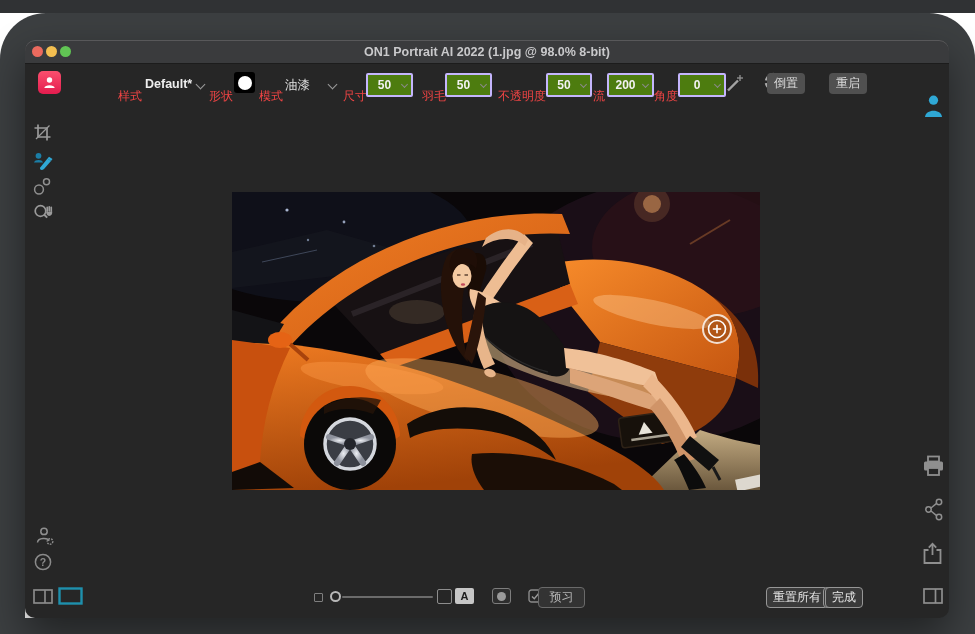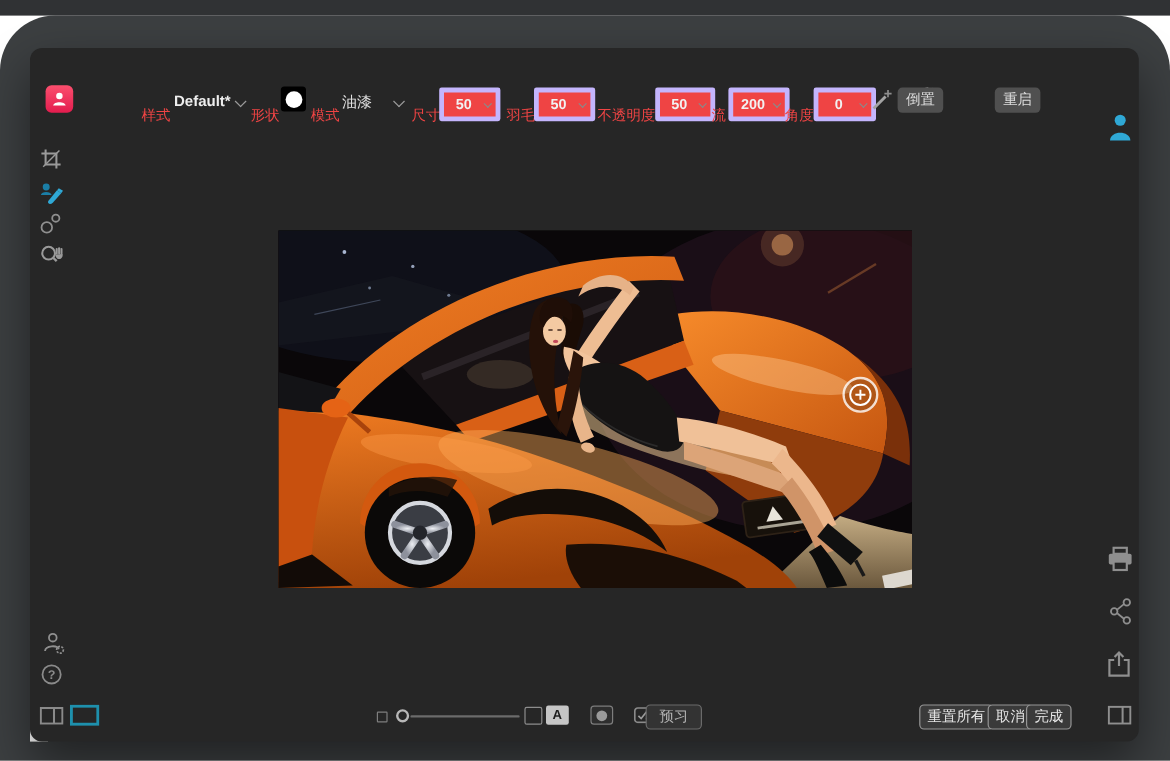--- a/index.html
+++ b/index.html
@@ -11,21 +11,21 @@
   .app{position:absolute;left:25px;top:40px;width:924px;height:578px;background:#262626;border-radius:10px;
        box-shadow:0 18px 40px rgba(0,0,0,.45)}
   .titlebar{position:absolute;top:0;left:0;width:100%;height:23px;background:#3a3b3d;border-radius:10px 10px 0 0;
             box-shadow:inset 0 1px 0 #58585a,0 1px 0 #1c1c1c}
   .tl{position:absolute;top:6px;width:11px;height:11px;border-radius:50%}
   .title{position:absolute;top:5px;left:0;right:0;text-align:center;font-size:12.5px;font-weight:bold;color:#c9c9cb}
   .lbl{position:absolute;top:48px;font-size:12px;color:#ef4444;white-space:nowrap}
   .val{position:absolute;top:37px;font-size:12.5px;font-weight:bold;color:#eeeeee;white-space:nowrap}
   .chev{position:absolute;width:6px;height:6px;border-right:1.6px solid #9b9b9b;border-bottom:1.6px solid #9b9b9b;
         transform:rotate(45deg)}
-  .spin{position:absolute;top:33px;height:20px;background:#ef4444;border:4px solid #c4b5fd;border-radius:2px}
+  .spin{position:absolute;top:33px;height:20px;background:#4d7c0f;border:2px solid #c4b5fd;border-radius:2px}
   .spin .num{position:absolute;left:0;right:10px;top:3px;text-align:center;font-size:12px;font-weight:bold;color:#f2f2f2}
   .spin .chev{position:absolute;right:4px;top:7px;width:4px;height:4px;border-color:#8a8a8a}
   .tbtn{position:absolute;top:33px;height:21px;background:#505050;border-radius:4px;color:#dedede;font-size:12px;
         display:inline-flex;align-items:center;justify-content:center;padding:0 7px;box-sizing:border-box}
   .shape-swatch{position:absolute;left:209px;top:32px;width:21px;height:21px;background:#000;border-radius:3px;
         display:flex;align-items:center;justify-content:center}
   .shape-swatch i{display:block;width:14px;height:14px;border-radius:50%;background:#fff}
   .appicon{position:absolute;left:13px;top:31px;width:23px;height:23px;border-radius:5px;
         background:linear-gradient(#fb4f6e,#e31c4e);display:flex;align-items:center;justify-content:center}
   .icon{position:absolute;display:flex;align-items:center;justify-content:center}
@@ -49,20 +49,26 @@
 </style>
 </head>
 <body>
 
 <div class="menubar"></div>
 <div class="backdrop"></div>
 <div class="corner-white"></div>
 
 <div class="app">
 
+  <div class="titlebar">
+    <span class="tl" style="left:7px;background:#ec6a5e"></span>
+    <span class="tl" style="left:21px;background:#f4bf50"></span>
+    <span class="tl" style="left:35px;background:#61c454"></span>
+    <div class="title">ON1 Portrait AI 2022 (1.jpg @ 98.0% 8-bit)</div>
+  </div>
 
   <div class="appicon">
     <svg width="15" height="15" viewBox="0 0 15 15">
       <circle cx="7.5" cy="5" r="2.7" fill="#fff"></circle>
       <path d="M2.3,13 C2.8,9.2 12.2,9.2 12.7,13 Z" fill="#fff"></path>
     </svg>
   </div>
 
   <span class="lbl" style="left:93px">样式</span>
   <span class="val" style="left:120px">Default*</span>
@@ -116,21 +122,21 @@
   </span>
 
   <span class="icon" style="left:738px;top:31px">
     <svg width="22" height="22" viewBox="0 0 22 22">
       <circle cx="11" cy="11" r="7" fill="none" stroke="#ababab" stroke-width="4.6" stroke-dasharray="3.4 2.4"></circle>
       <circle cx="11" cy="11" r="5.4" fill="#262626"></circle>
       <circle cx="11" cy="11" r="3.6" fill="none" stroke="#ababab" stroke-width="2.6"></circle>
     </svg>
   </span>
 
-  <div class="tbtn" style="left:723px;min-width:34px">倒置</div>
+  <div class="tbtn" style="left:742px;min-width:34px">倒置</div>
   <div class="tbtn" style="left:804px;min-width:34px">重启</div>
 
   <span class="icon" style="left:8px;top:83px">
     <svg width="19" height="19" viewBox="0 0 19 19">
       <path d="M5,1.5 V14 H17.5" fill="none" stroke="#9a9a9a" stroke-width="1.7"></path>
       <path d="M1.5,5 H14 V17.5" fill="none" stroke="#9a9a9a" stroke-width="1.7"></path>
       <line x1="3" y1="16" x2="16.5" y2="2.5" stroke="#9a9a9a" stroke-width="1.2"></line>
     </svg>
   </span>
   <span class="icon" style="left:8px;top:111px">
@@ -357,15 +363,15 @@
     <svg width="15" height="14" viewBox="0 0 15 14">
       <rect x="1" y="1" width="13" height="12" rx="2.5" fill="none" stroke="#8a8a8a" stroke-width="1.4"></rect>
       <path d="M4,7.5 L6.3,9.8 L10.8,4.2" fill="none" stroke="#9a9a9a" stroke-width="1.4"></path>
       <circle cx="11" cy="10" r="0.9" fill="#9a9a9a"></circle>
     </svg>
   </span>
   <div class="bbtn preview" style="left:513px;width:47px">预习</div>
 
   <div class="bbtn" style="left:741px">重置所有</div>
   <div class="bbtn" style="left:798px">取消</div>
-  <div class="bbtn" style="left:830px">完成</div>
+  <div class="bbtn" style="left:800px">完成</div>
 
 </div>
 
 </body></html>

